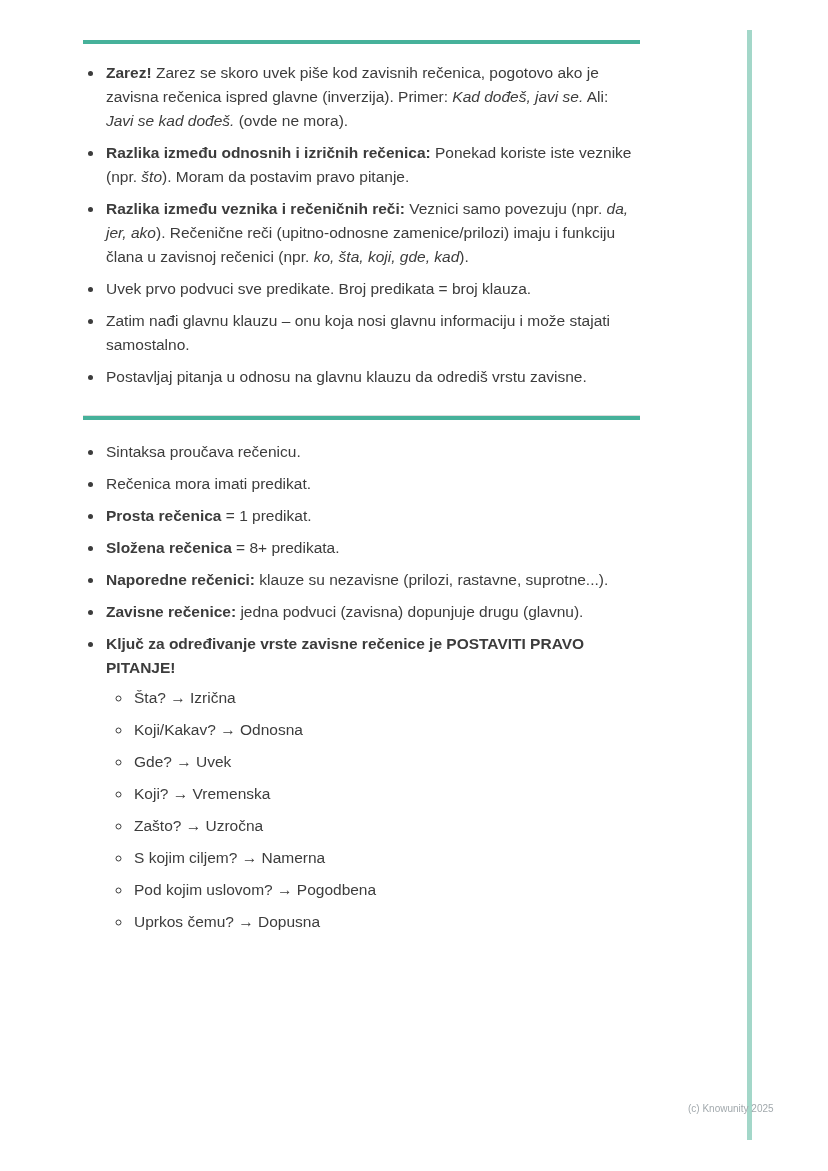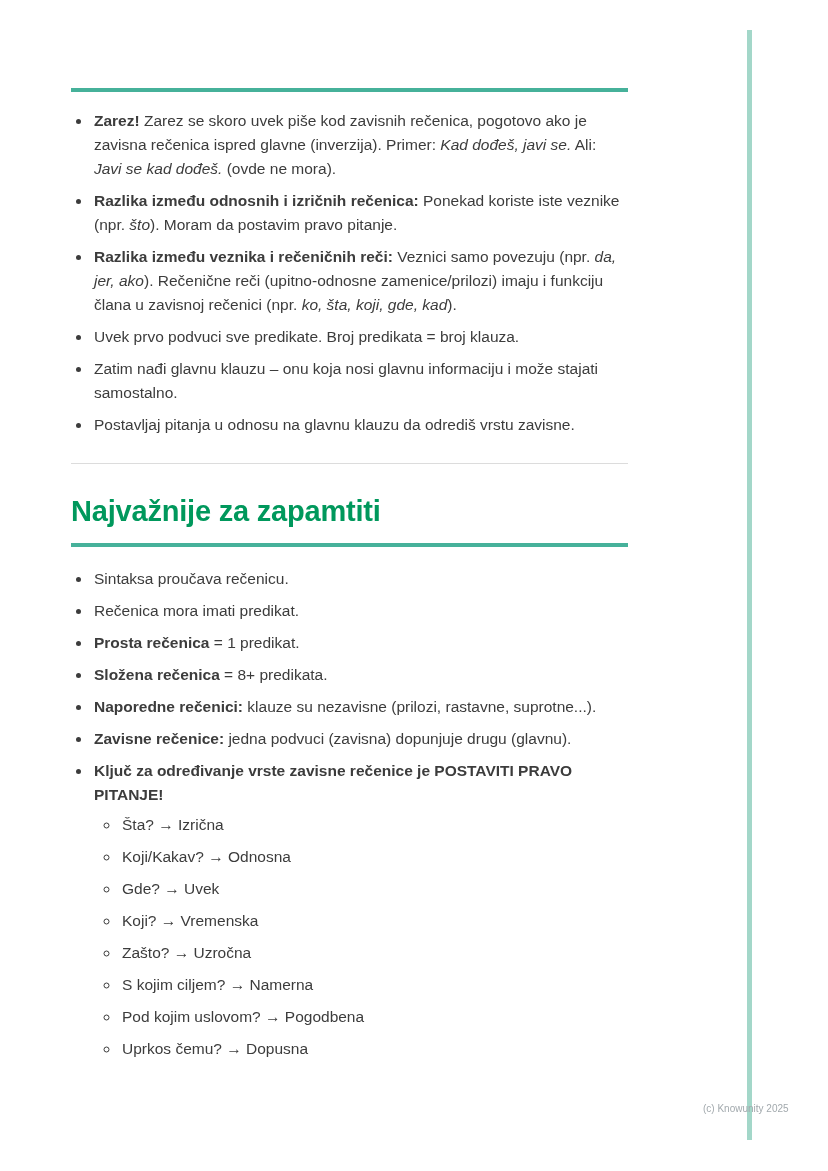--- a/index.html
+++ b/index.html
@@ -11,42 +11,42 @@
     --footer-gray:#a2a9ad;
   }
   html,body{margin:0;padding:0;background:#ffffff;}
   .page{
     position:relative;
     width:828px;height:1171px;
     background:#ffffff;
     font-family:"Liberation Sans","DejaVu Sans",sans-serif;
     overflow:hidden;
   }
-  .content{position:absolute;left:71px;top:40px;width:557px;margin-top:48px;}
+  .content{position:absolute;left:83px;top:40px;width:557px;}
   .teal-rule{border:0;height:4px;background:var(--accent-teal);margin:0;}
   .teal-rule.top{margin-bottom:17px;}
   .teal-rule.under-heading{margin-bottom:20px;}
   ul.bullet-list{
     margin:0;padding:0 0 0 21px;list-style:disc;
     color:var(--body-text);font-size:15.5px;line-height:24px;
   }
   ul.bullet-list > li{margin-bottom:8px;padding-left:2px;}
   ul.sub-list{list-style:circle;margin:6px 0 0;padding:0 0 0 26px;}
   ul.sub-list > li{margin-bottom:8px;padding-left:2px;}
   .section-separator{border:0;border-top:1px solid var(--divider-gray);margin:26px 0 0;}
   h1.heading{
     margin:30px 0 15px;font-size:29px;line-height:34px;
     color:var(--heading-green);font-weight:700;letter-spacing:-0.2px;
   }
   .seg-normal{font-weight:400;font-style:normal;}
   .seg-bold{font-weight:700;}
   .seg-italic{font-style:italic;}
   .seg-bolditalic{font-weight:700;font-style:italic;}
   .edge-bar{position:absolute;left:747px;top:30px;width:5px;height:1110px;background:var(--edge-bar-teal);}
-  .footer{position:absolute;left:703px;top:1103px;font-size:10px;color:var(--footer-gray);z-index:2;}
+  .footer{position:absolute;left:688px;top:1103px;font-size:10px;color:var(--footer-gray);z-index:2;}
 </style>
 </head>
 <body>
 
 <div class="page">
 
   <div class="edge-bar"></div>
 
   <div class="content">
 
@@ -56,21 +56,20 @@
         <li><span class="seg-bold">Zarez!</span><span class="seg-normal"> Zarez se skoro uvek piše kod zavisnih rečenica, pogotovo ako je zavisna rečenica ispred glavne (inverzija). Primer: </span><span class="seg-italic">Kad dođeš, javi se.</span><span class="seg-normal"> Ali: </span><span class="seg-italic">Javi se kad dođeš.</span><span class="seg-normal"> (ovde ne mora).</span></li>
         <li><span class="seg-bold">Razlika između odnosnih i izričnih rečenica:</span><span class="seg-normal"> Ponekad koriste iste veznike (npr. </span><span class="seg-italic">što</span><span class="seg-normal">). Moram da postavim pravo pitanje.</span></li>
         <li><span class="seg-bold">Razlika između veznika i rečeničnih reči:</span><span class="seg-normal"> Veznici samo povezuju (npr. </span><span class="seg-italic">da, jer, ako</span><span class="seg-normal">). Rečenične reči (upitno-odnosne zamenice/prilozi) imaju i funkciju člana u zavisnoj rečenici (npr. </span><span class="seg-italic">ko, šta, koji, gde, kad</span><span class="seg-normal">).</span></li>
         <li><span class="seg-normal">Uvek prvo podvuci sve predikate. Broj predikata = broj klauza.</span></li>
         <li><span class="seg-normal">Zatim nađi glavnu klauzu – onu koja nosi glavnu informaciju i može stajati samostalno.</span></li>
         <li><span class="seg-normal">Postavljaj pitanja u odnosu na glavnu klauzu da odrediš vrstu zavisne.</span></li>
       </ul>
 
     <hr class="section-separator">
 
-    <h1 class="heading">Najvažnije za zapamtiti</h1>
 
     <hr class="teal-rule under-heading">
 
     <ul class="bullet-list">
         <li><span class="seg-normal">Sintaksa proučava rečenicu.</span></li>
         <li><span class="seg-normal">Rečenica mora imati predikat.</span></li>
         <li><span class="seg-bold">Prosta rečenica</span><span class="seg-normal"> = 1 predikat.</span></li>
         <li><span class="seg-bold">Složena rečenica</span><span class="seg-normal"> = 8+ predikata.</span></li>
         <li><span class="seg-bold">Naporedne rečenici:</span><span class="seg-normal"> klauze su nezavisne (prilozi, rastavne, suprotne...).</span></li>
         <li><span class="seg-bold">Zavisne rečenice:</span><span class="seg-normal"> jedna podvuci (zavisna) dopunjuje drugu (glavnu).</span></li>

